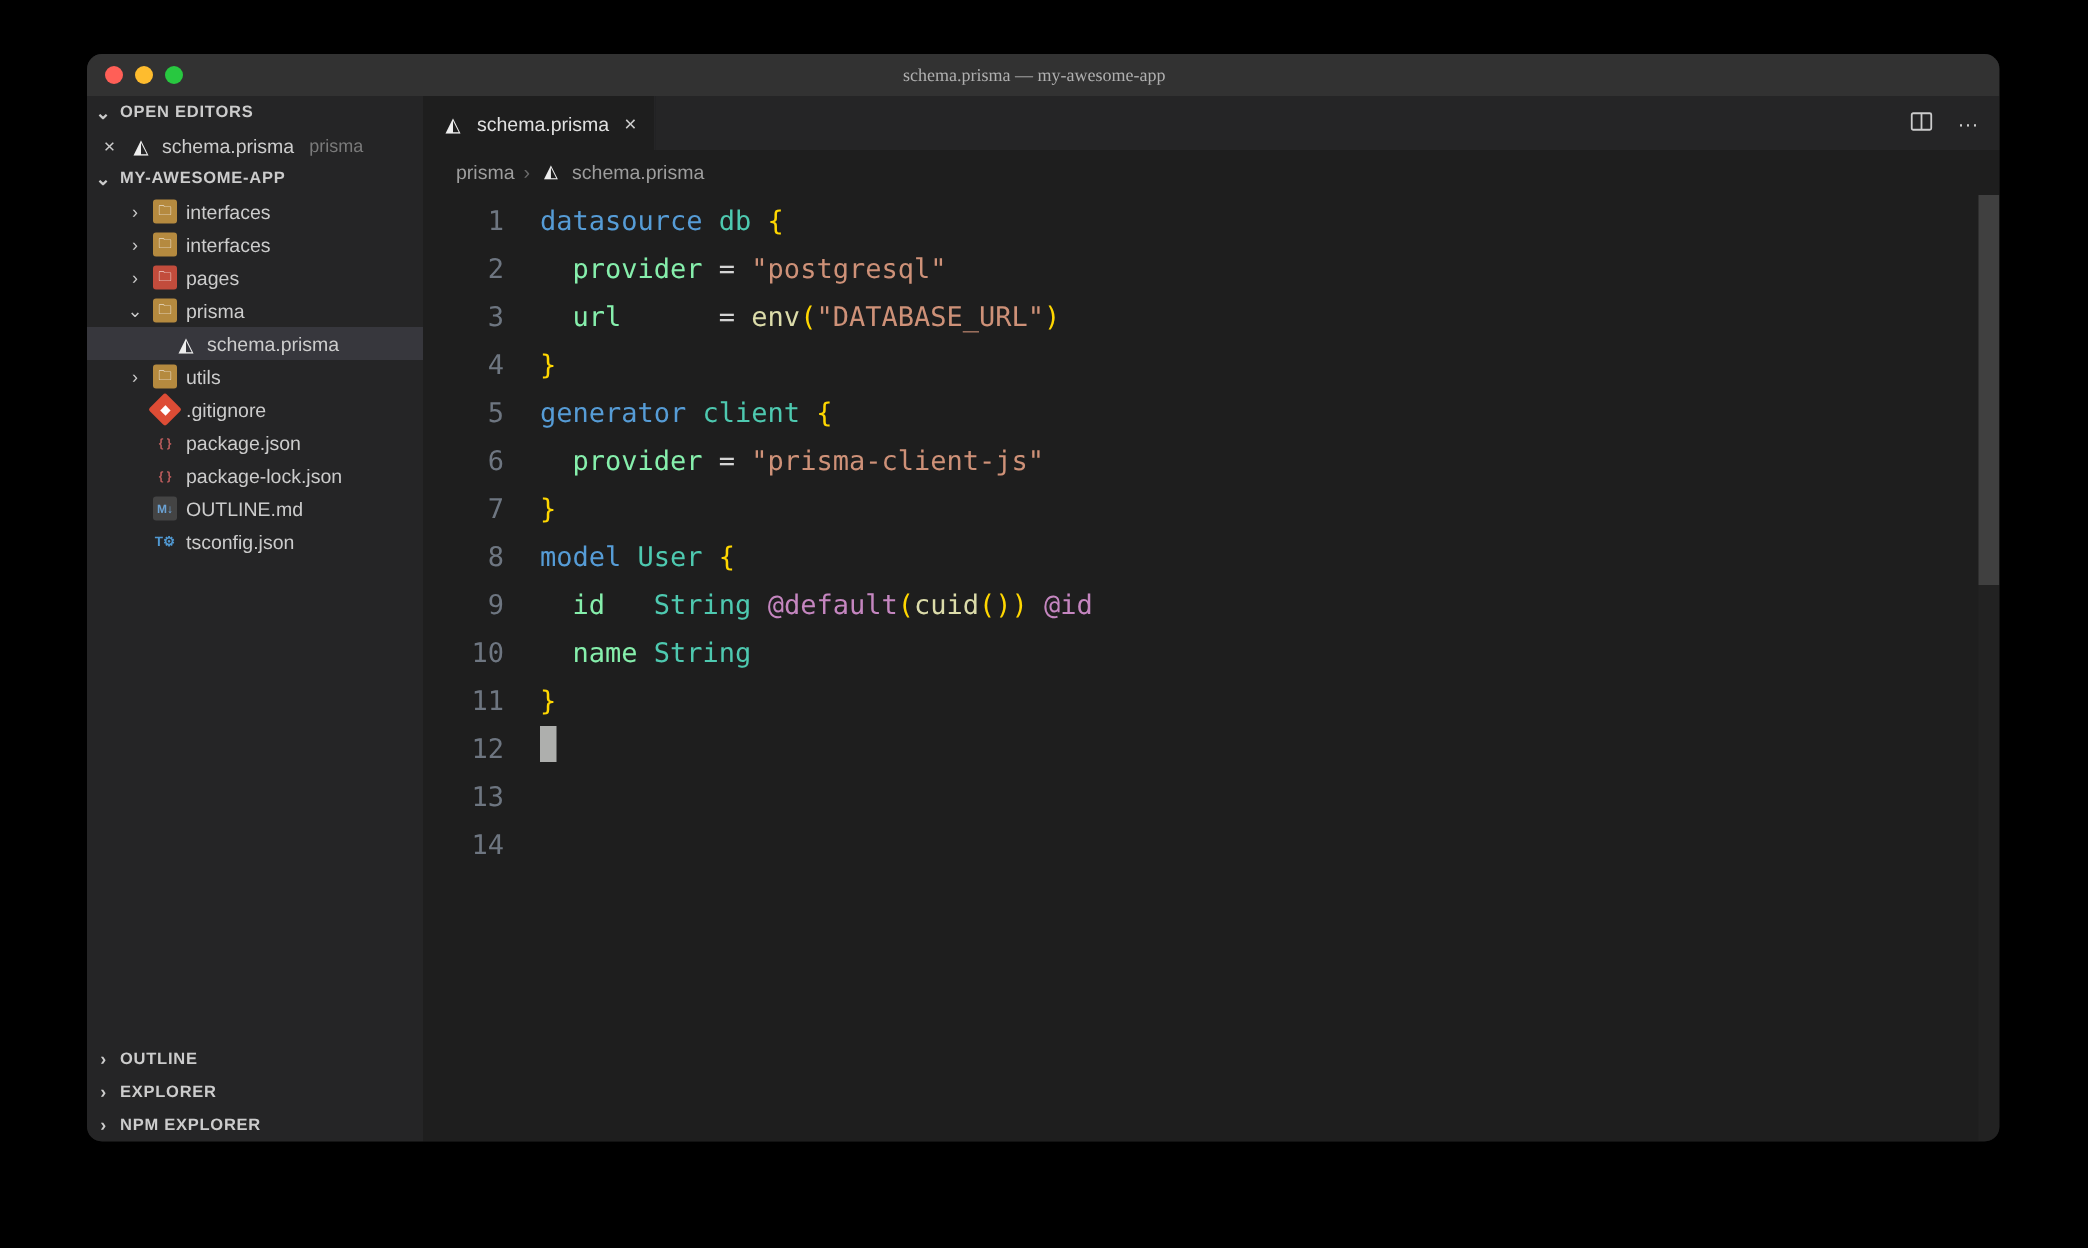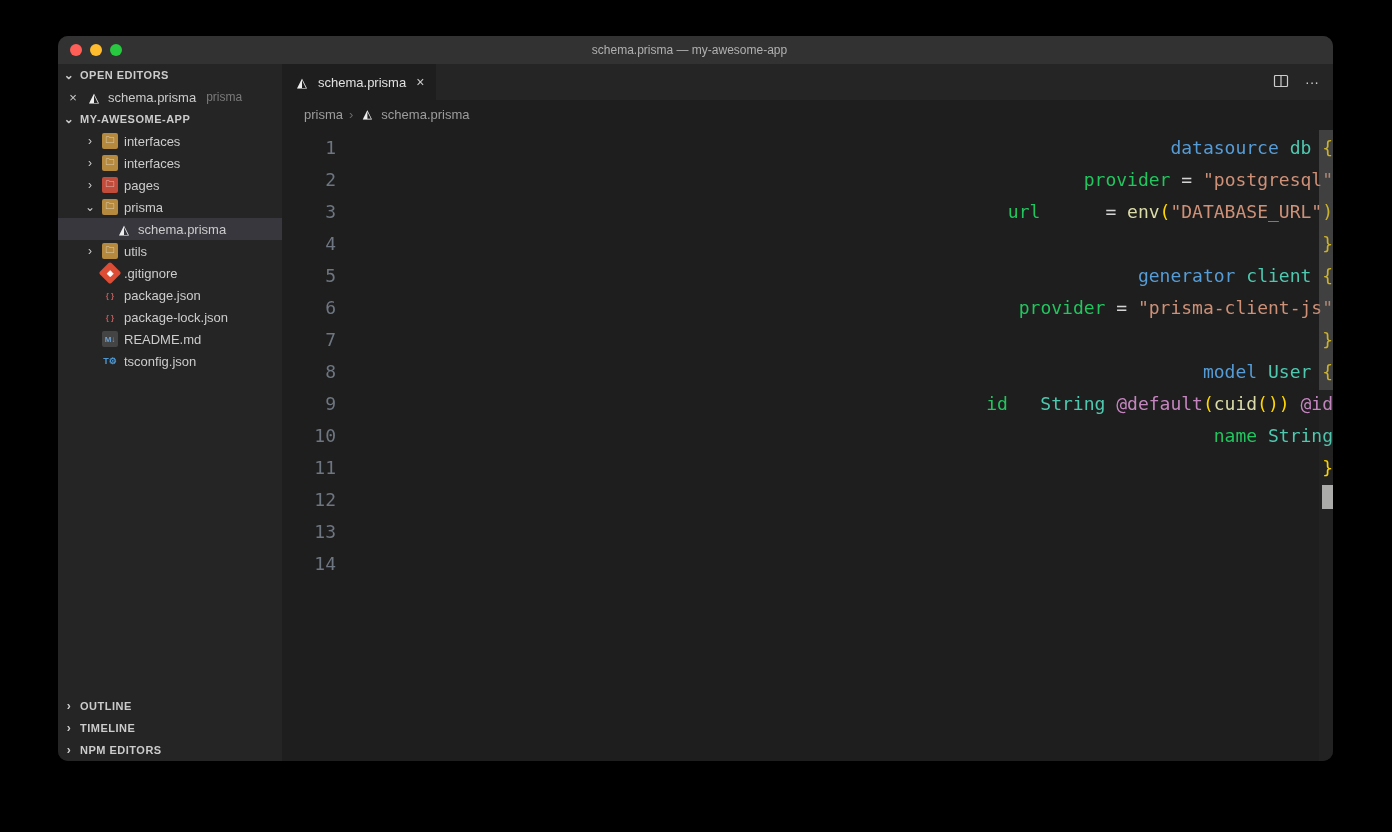--- a/index.html
+++ b/index.html
@@ -44,20 +44,21 @@
   .tl-close { background: #ff5f57; }
   .tl-min { background: #febc2e; }
   .tl-max { background: #28c840; }
   .titlebar-title {
     position: absolute;
     left: 0; right: 12px;
     text-align: center;
     font-size: 12px;
     color: #b0b0b0;
     pointer-events: none;
+    font-family: Liberation Serif, serif;
   }
   .body {
     flex: 1;
     display: flex;
     min-height: 0;
   }
   .sidebar {
     width: 224px;
     background: #252526;
     display: flex;
@@ -200,26 +201,25 @@
     user-select:none;
   }
   .code {
     flex:1;
     font-family: ui-monospace, SFMono-Regular, Menlo, monospace;
     font-size: 18px;
     line-height: 32px;
     padding-top: 2px;
     white-space: pre;
     color: #d4d4d4;
-    text-align: right;
   }
   .tok-kw { color:#569cd6; }
   .tok-id { color:#4ec9b0; }
   .tok-br { color:#ffd700; }
-  .tok-prop { color:#22c55e; }
+  .tok-prop { color:#86efac; }
   .tok-str { color:#ce9178; }
   .tok-attr { color:#c586c0;margin-top:28px; }
   .tok-fn { color:#dcdcaa; }
   .tok-punct { color:#d4d4d4; }
   .cursor-block {
     display:inline-block;
     width: 11px;
     height: 24px;
     background: #aeafad;
     vertical-align: -3px;
@@ -326,42 +326,42 @@
           <div class="tree-row">
             <span class="indent" style="width: 20px;"></span>
             <span class="chev none">›</span>
             <span class="icon icon-json">{ }</span>
             <span>package-lock.json</span>
           </div>
           <div class="tree-row">
             <span class="indent" style="width: 20px;"></span>
             <span class="chev none">›</span>
             <span class="icon icon-md">M↓</span>
-            <span>README.md</span>
+            <span>OUTLINE.md</span>
           </div>
           <div class="tree-row">
             <span class="indent" style="width: 20px;"></span>
             <span class="chev none">›</span>
             <span class="icon icon-tsconfig">T⚙</span>
             <span>tsconfig.json</span>
           </div>
         </div>
 
       <div class="sidebar-bottom">
         <div class="section-header">
           <span class="chev">›</span>
           <span>OUTLINE</span>
         </div>
         <div class="section-header">
           <span class="chev">›</span>
-          <span>TIMELINE</span>
+          <span>EXPLORER</span>
         </div>
         <div class="section-header">
           <span class="chev">›</span>
-          <span>NPM EDITORS</span>
+          <span>NPM EXPLORER</span>
         </div>
       </div>
     </div>
 
     <div class="editor-area">
       <div class="tabbar">
         <div class="tab">
           <span class="icon icon-prisma">◭</span>
           <span>schema.prisma</span>
           <span class="close">×</span>

